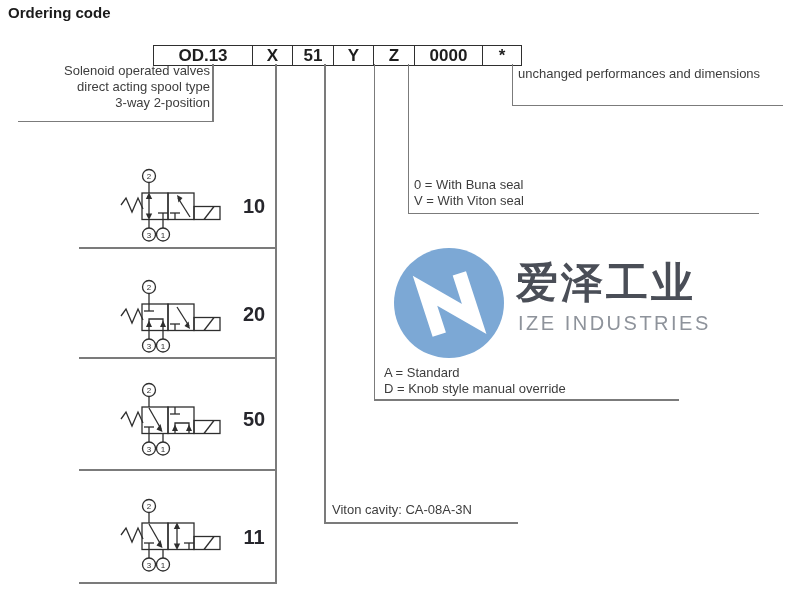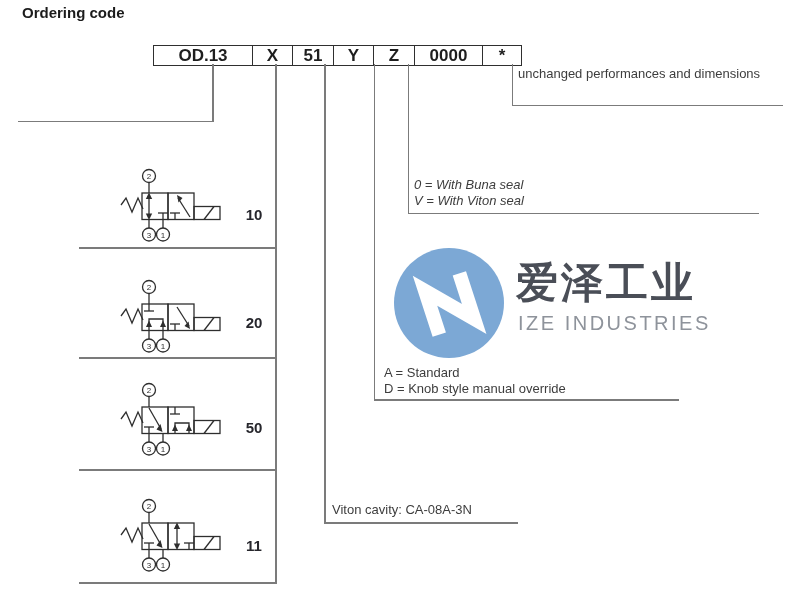--- a/index.html
+++ b/index.html
@@ -11,39 +11,39 @@
     --cn_text:#4a4e57;
     --en_text:#8e939b;
     --title_text:#1b1b1b;
   }
   html,body{margin:0;padding:0;background:#fff;}
   .canvas{
     position:relative;width:797px;height:598px;background:#ffffff;
     font-family:"Liberation Sans","DejaVu Sans",sans-serif;color:var(--text);
     overflow:hidden;
   }
-  .title{position:absolute;left:22px;top:4px;font-size:15px;font-weight:bold;color:var(--title_text);}
+  .title{position:absolute;left:8px;top:4px;font-size:15px;font-weight:bold;color:var(--title_text);}
   .code-row{position:absolute;left:153px;top:45px;display:flex;}
   .code-box{
     box-sizing:border-box;height:21px;border:1.5px solid var(--box_border);
     display:flex;align-items:center;justify-content:center;
     font-size:17px;font-weight:bold;color:#1e1e1e;background:#fff;
     margin-left:-1.5px;
   }
   .code-box:first-child{margin-left:0;}
   .b0{width:100px;} .b1{width:42px;} .b2{width:42px;text-align:right;} .b3{width:42px;}
   .b4{width:42px;} .b5{width:70px;} .b6{width:40px;}
   .hline,.vline{position:absolute;background:var(--line);}
   .hline{height:1.6px;}
   .vline{width:1.6px;}
   .ann{position:absolute;font-size:13px;line-height:16px;color:var(--text);white-space:nowrap;}
   .ann.right{text-align:right;}
   .valve-label{
     position:absolute;width:36px;text-align:center;
-    font-size:15px;font-weight:bold;color:var(--valve_label);margin-top:11px;
+    font-size:20px;font-weight:bold;color:var(--valve_label);
   }
   .valve-svg{position:absolute;left:118px;}
   .valve-svg line,.valve-svg polyline,.valve-svg rect,.valve-svg circle{
     stroke:#2e2e2e;stroke-width:1.3;fill:none;
   }
   .valve-svg polygon{fill:#2e2e2e;stroke:none;}
   .valve-svg circle.port{fill:#fff;}
   .valve-svg text{
     fill:#2e2e2e;font-size:8px;font-family:"Liberation Sans",sans-serif;
     text-anchor:middle;stroke:none;
@@ -89,26 +89,31 @@
 
   <div class="vline" style="left:373.5px;top:64px;height:337px;"></div>
   <div class="hline" style="left:373.5px;top:399px;width:305px;"></div>
 
   <div class="vline" style="left:407.5px;top:64px;height:150px;"></div>
   <div class="hline" style="left:407.5px;top:212.5px;width:351px;"></div>
 
   <div class="vline" style="left:511.5px;top:64px;height:42px;"></div>
   <div class="hline" style="left:511.5px;top:104.5px;width:271px;"></div>
 
+  <div class="ann right" style="left:30px;top:63px;width:180px;">
+    <div>Solenoid operated valves</div>
+    <div>direct acting spool type</div>
+    <div>3-way 2-position</div>
+  </div>
 
   <div class="ann" style="left:518px;top:66px;">
     <div>unchanged performances and dimensions</div>
   </div>
 
-  <div class="ann" style="left:414px;top:177px;font-style:italic;">
+  <div class="ann" style="left:414px;top:177px;">
     <div>0 = With Buna seal</div>
     <div>V = With Viton seal</div>
   </div>
 
   <div class="ann" style="left:384px;top:365px;">
     <div>A = Standard</div>
     <div>D = Knob style manual override</div>
   </div>
 
   <div class="ann" style="left:332px;top:502px;">

